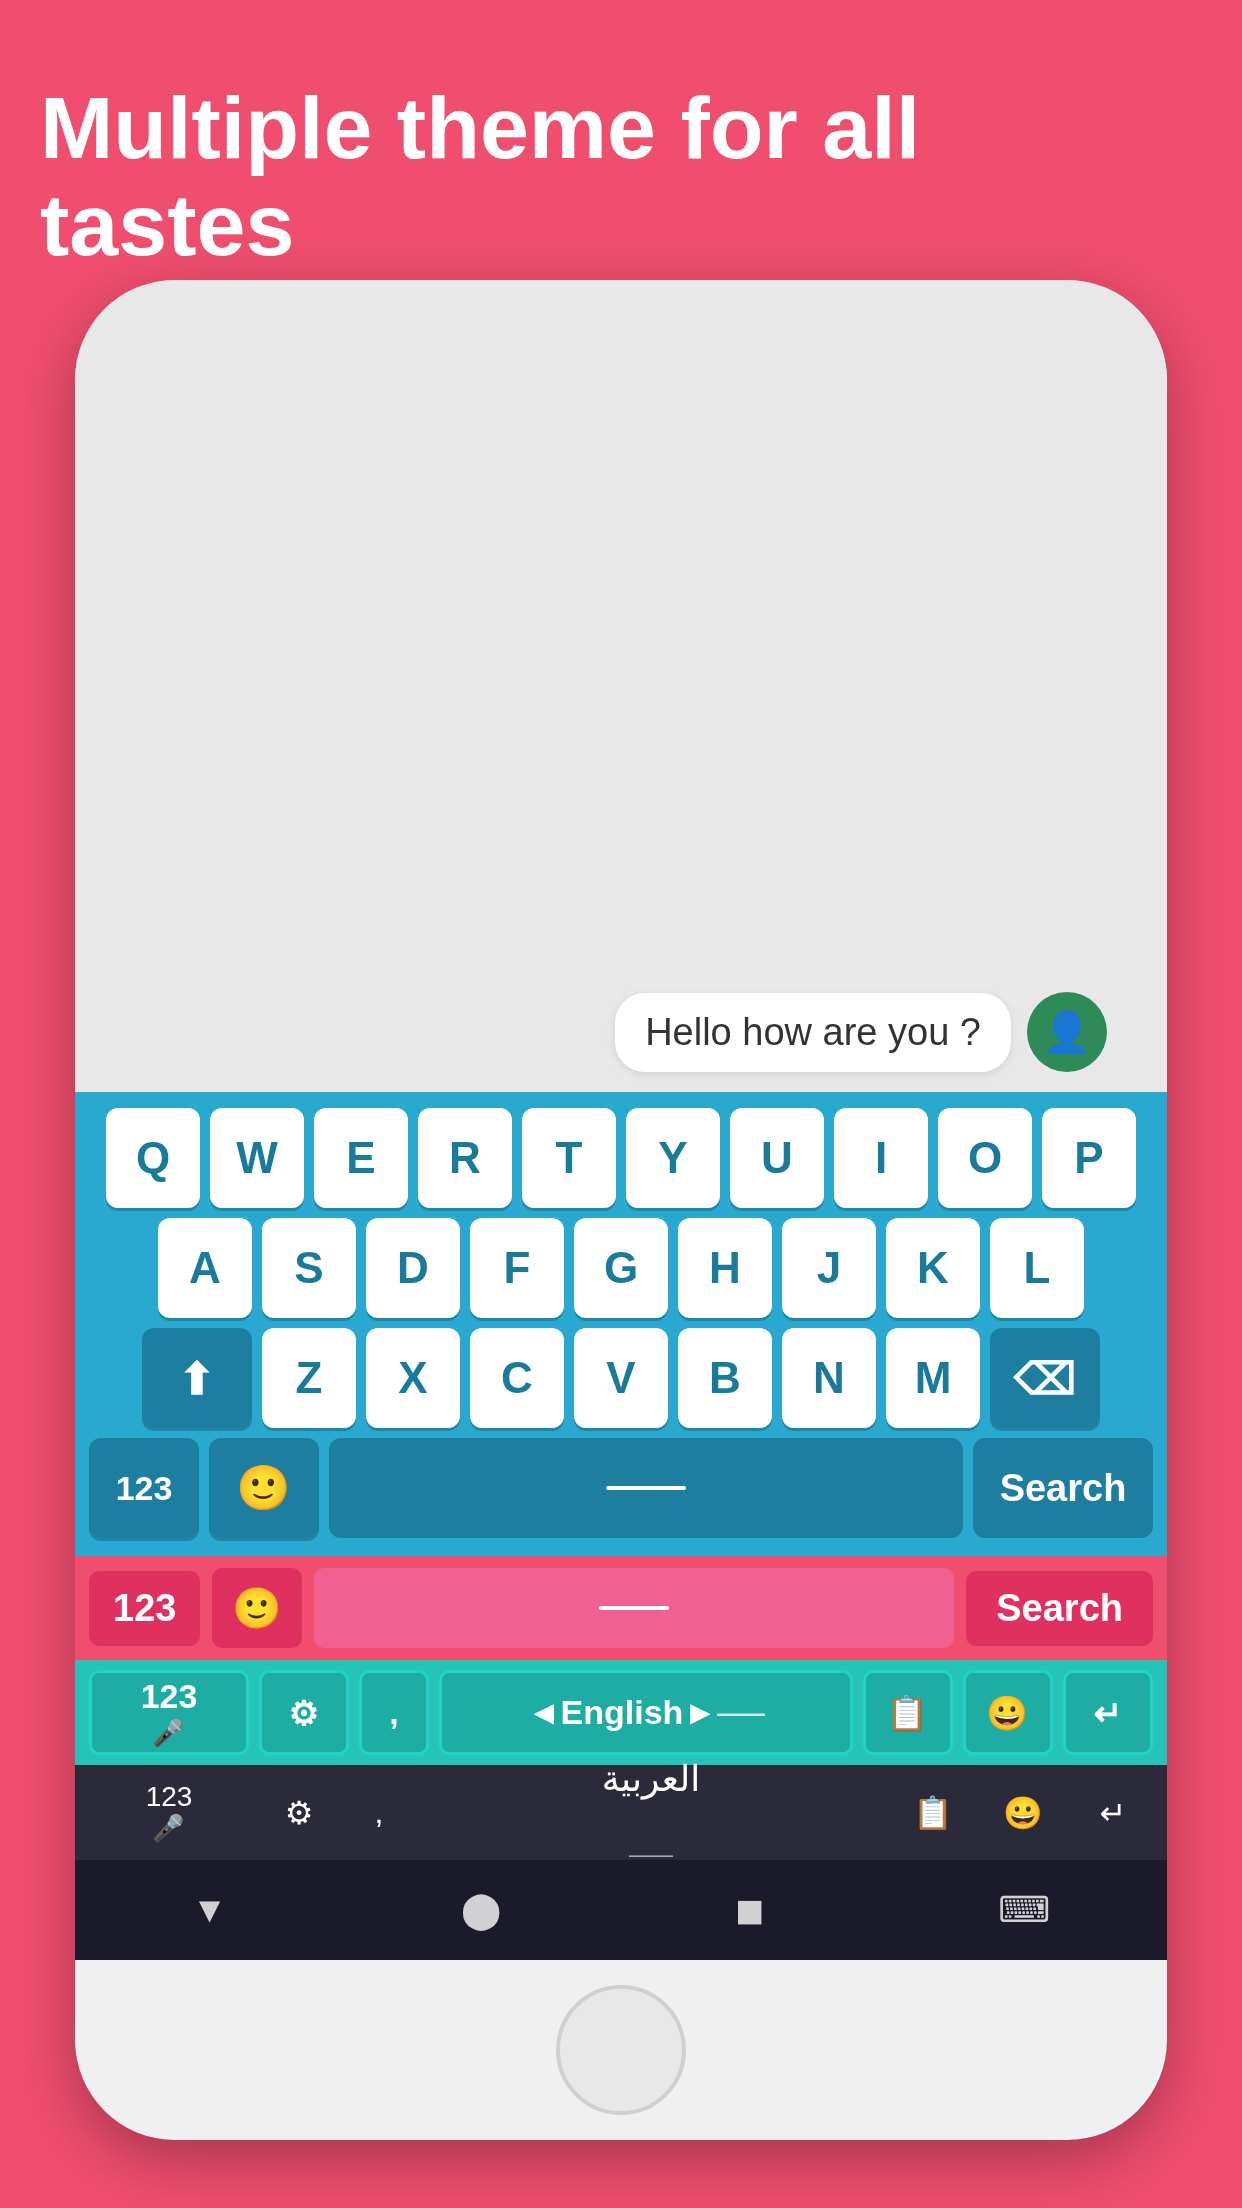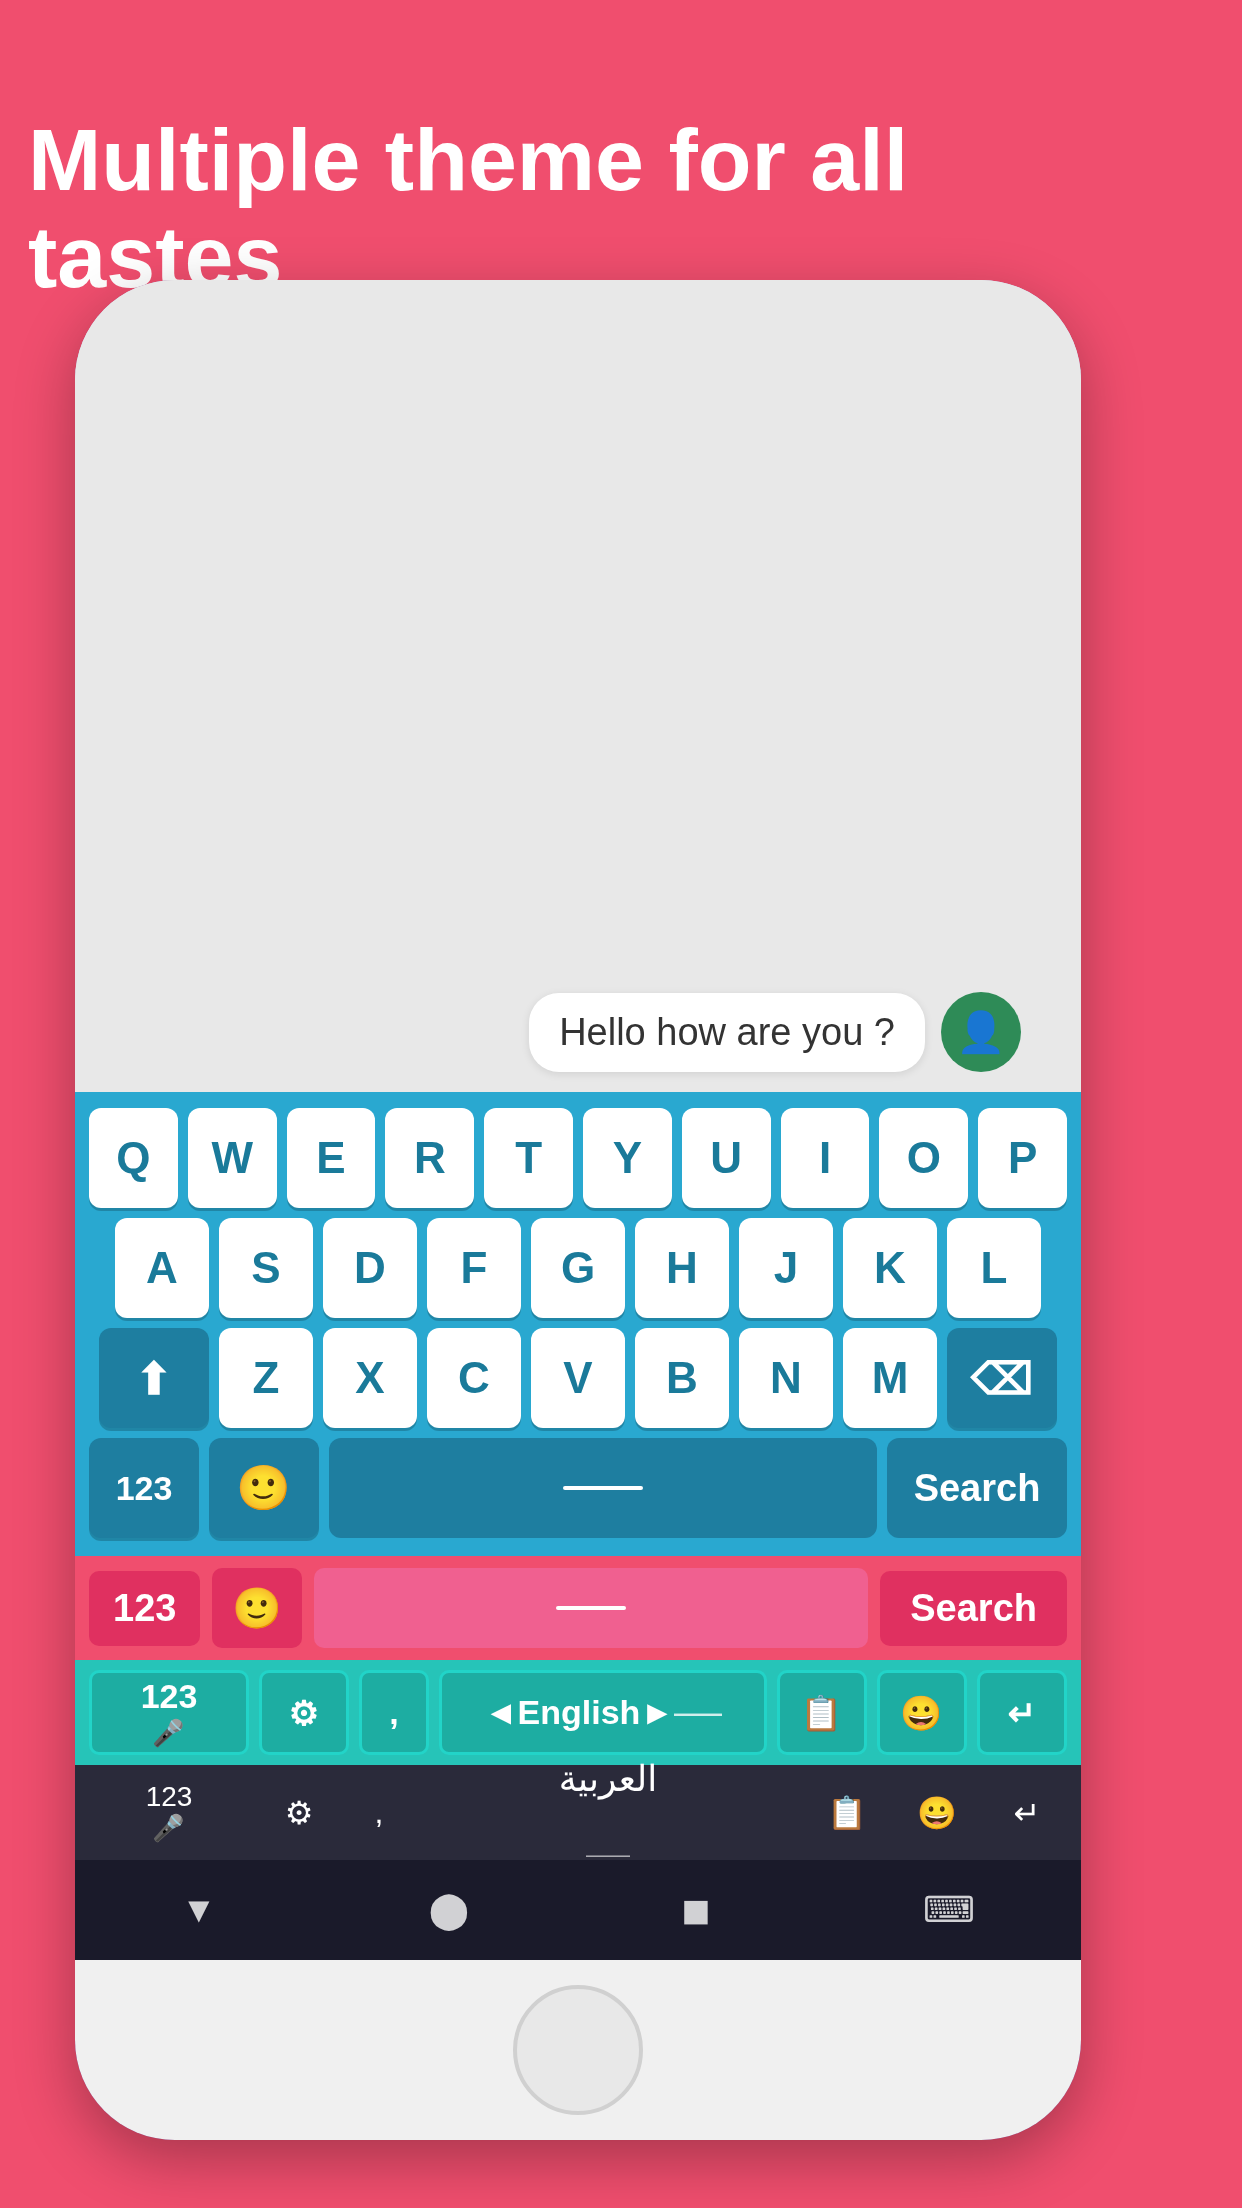--- a/index.html
+++ b/index.html
@@ -7,36 +7,35 @@
       width: 1242px;
       height: 2208px;
       background-color: #f04e6e;
       font-family: 'Helvetica Neue', Arial, sans-serif;
       overflow: hidden;
       position: relative;
     }
 
     
     .header {
-      padding: 80px 60px 40px 28px;
-      margin-top: 32px;
+      padding: 80px 60px 40px 40px;
     }
     .header-title {
       color: white;
       font-size: 88px;
       font-weight: 700;
       line-height: 1.1;
     }
 
     
     .phone-container {
       position: absolute;
       top: 280px;
       left: 75px;
-      width: 1006px;
+      width: 1092px;
       height: 1860px;
       background: #701a75;
       border-radius: 100px;
       box-shadow: 0 20px 60px rgba(0,0,0,0.3);
       overflow: hidden;
       display: flex;
       flex-direction: column;
       align-items: center;
     }
 

